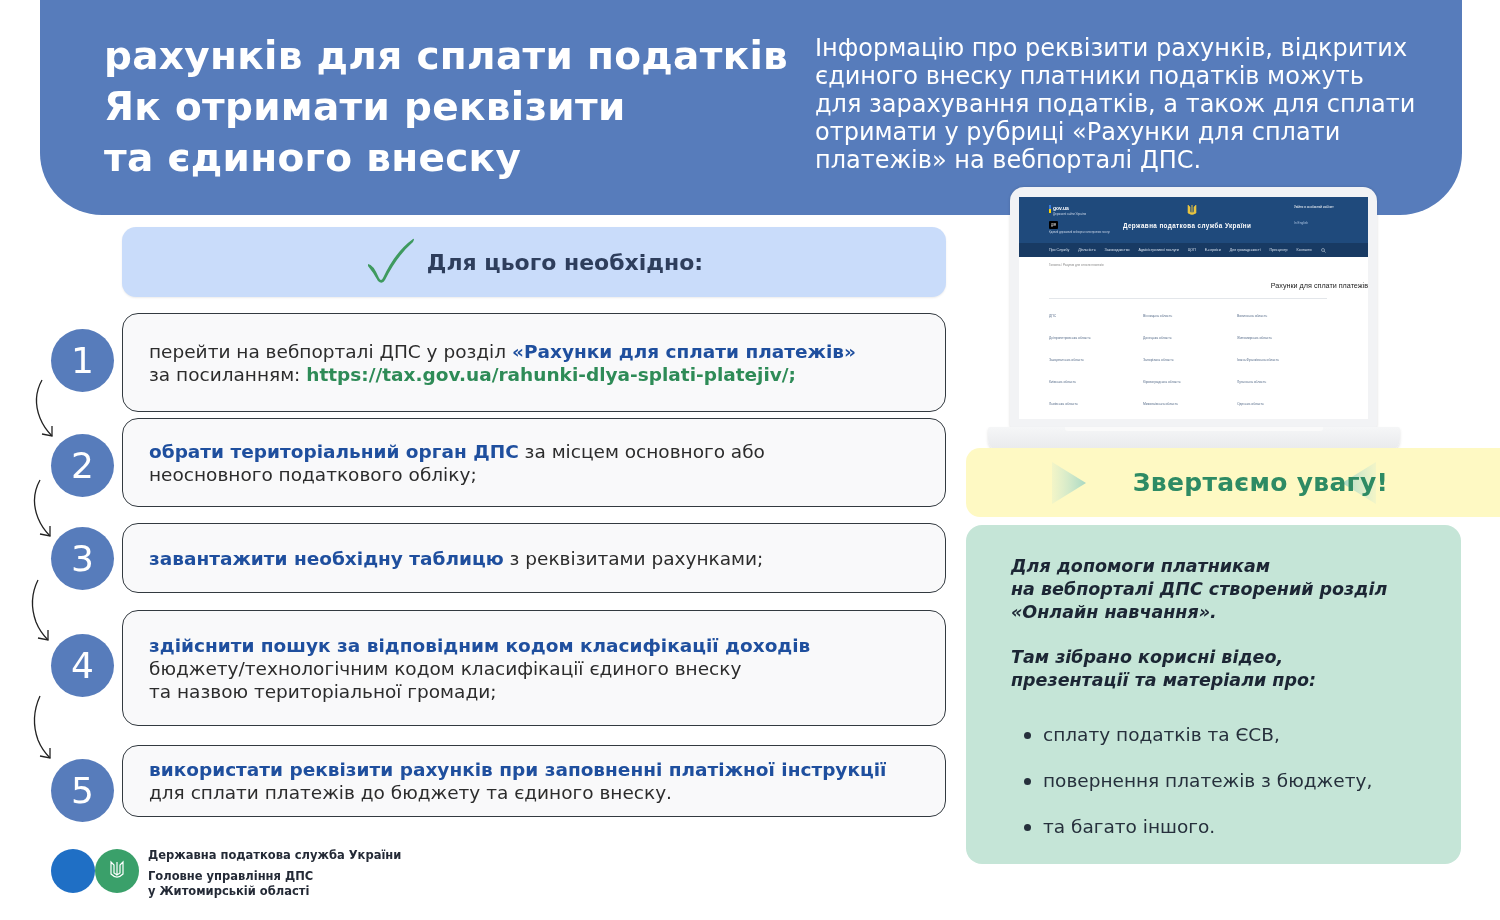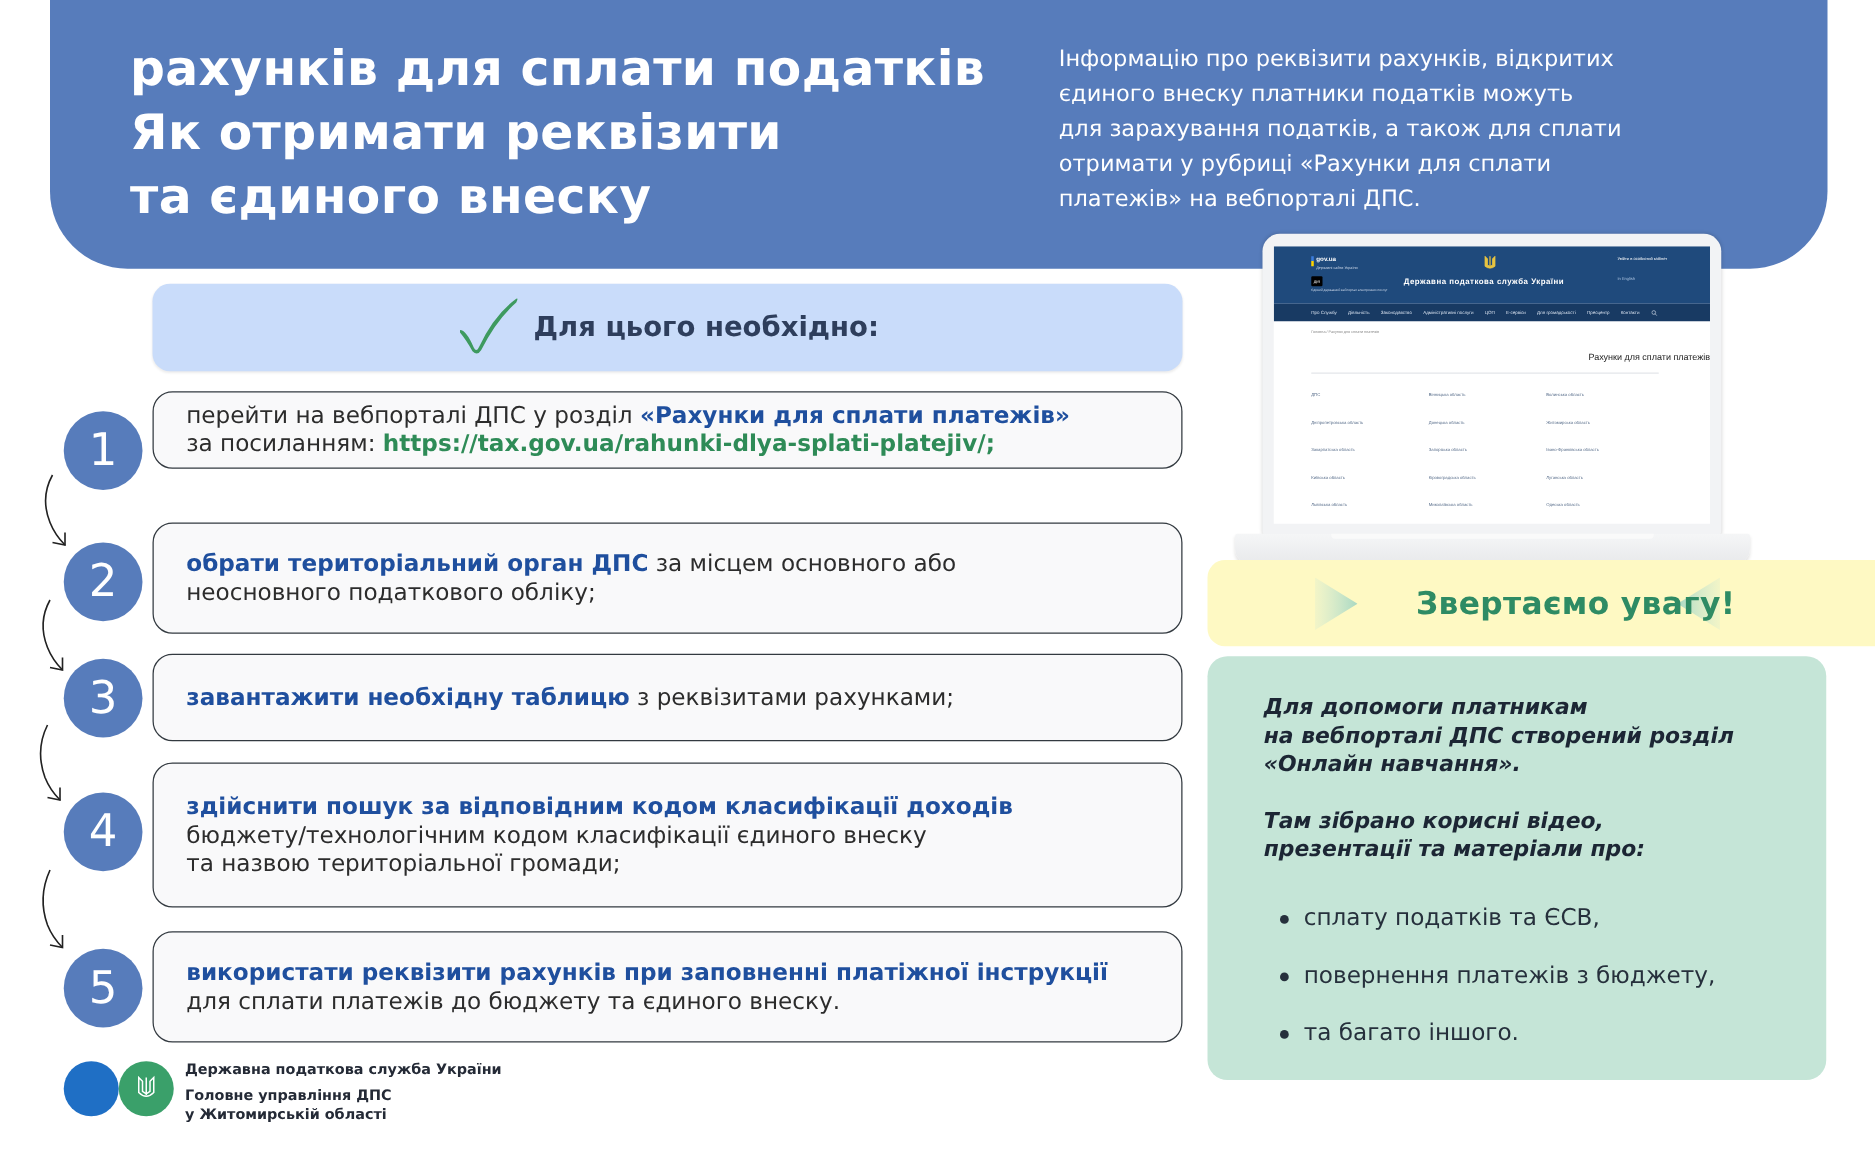--- a/index.html
+++ b/index.html
@@ -12,21 +12,21 @@
     background: #577cbb; border-radius: 0 0 62px 62px;
   }
   .banner-title {
     position: absolute; left: 104px; top: 30px; width: 700px;
     font-family: "DejaVu Sans", sans-serif; font-weight: bold; font-size: 39px; line-height: 51px;
     color: #ffffff; letter-spacing: 0.3px;
   }
   .banner-title span { display: block; white-space: nowrap; }
   .banner-desc {
     position: absolute; left: 815px; top: 34px; width: 620px;
-    font-family: "DejaVu Sans", sans-serif; font-size: 18px; line-height: 28px; color: #ffffff; margin-left: 32px;
+    font-family: "DejaVu Sans", sans-serif; font-size: 24px; line-height: 28px; color: #ffffff;
   }
   .banner-desc span { display: block; white-space: nowrap; }
 
   
   .needed-bar {
     position: absolute; left: 122px; top: 227px; width: 824px; height: 70px;
     background: #c9dcfa; border-radius: 14px;
     display: flex; align-items: center; justify-content: center; gap: 10px;
     box-shadow: 0 1px 2px rgba(0,0,0,0.08);
   }
@@ -149,21 +149,21 @@
 </p>
 
 <div class="needed-bar">
   <svg viewBox="0 0 52 48">
     <path d="M3 28 Q 8 28 14 42 Q 16 46 18 42 Q 30 16 48 3 Q 50 2 48 6 Q 32 20 20 44 Q 17 49 13 45 Q 8 36 3 30 Z" fill="#3e9a5f"></path>
   </svg>
   <span class="needed-label">Для цього необхідно:</span>
 </div>
 
 <div class="step-circle" style="top:329px;">1</div>
-<div class="step-box" style="top:313px;height:62px;">
+<div class="step-box" style="top:313px;height:99px;">
   <span class="line"><span>перейти на вебпорталі ДПС у розділ </span><span class="b-blue">«Рахунки для сплати платежів»</span></span>
   <span class="line"><span>за посиланням: </span><a class="b-green">https://tax.gov.ua/rahunki-dlya-splati-platejiv/;</a></span>
 </div>
 
 <div class="step-circle" style="top:434px;">2</div>
 <div class="step-box" style="top:418px;height:89px;">
   <span class="line"><span class="b-blue">обрати територіальний орган ДПС</span><span> за місцем основного або</span></span>
   <span class="line">неосновного податкового обліку;</span>
 </div>
 
@@ -173,21 +173,21 @@
 </div>
 
 <div class="step-circle" style="top:634px;">4</div>
 <div class="step-box" style="top:610px;height:116px;">
   <span class="line b-blue">здійснити пошук за відповідним кодом класифікації доходів</span>
   <span class="line">бюджету/технологічним кодом класифікації єдиного внеску</span>
   <span class="line">та назвою територіальної громади;</span>
 </div>
 
 <div class="step-circle" style="top:759px;">5</div>
-<div class="step-box" style="top:745px;height:89px;">
+<div class="step-box" style="top:745px;height:72px;">
   <span class="line b-blue">використати реквізити рахунків при заповненні платіжної інструкції</span>
   <span class="line">для сплати платежів до бюджету та єдиного внеску.</span>
 </div>
 
 <svg class="arrow" style="left:30px;top:378px;" width="32" height="62">
   <path d="M12 2 Q 2 20 10 40 Q 14 50 22 58" stroke="#222" stroke-width="1.3" fill="none"></path>
   <path d="M12 56 L22 58 L22 48" stroke="#222" stroke-width="1.3" fill="none"></path>
 </svg>
 <svg class="arrow" style="left:28px;top:478px;" width="32" height="62">
   <path d="M12 2 Q 2 20 10 40 Q 14 50 22 58" stroke="#222" stroke-width="1.3" fill="none"></path>

